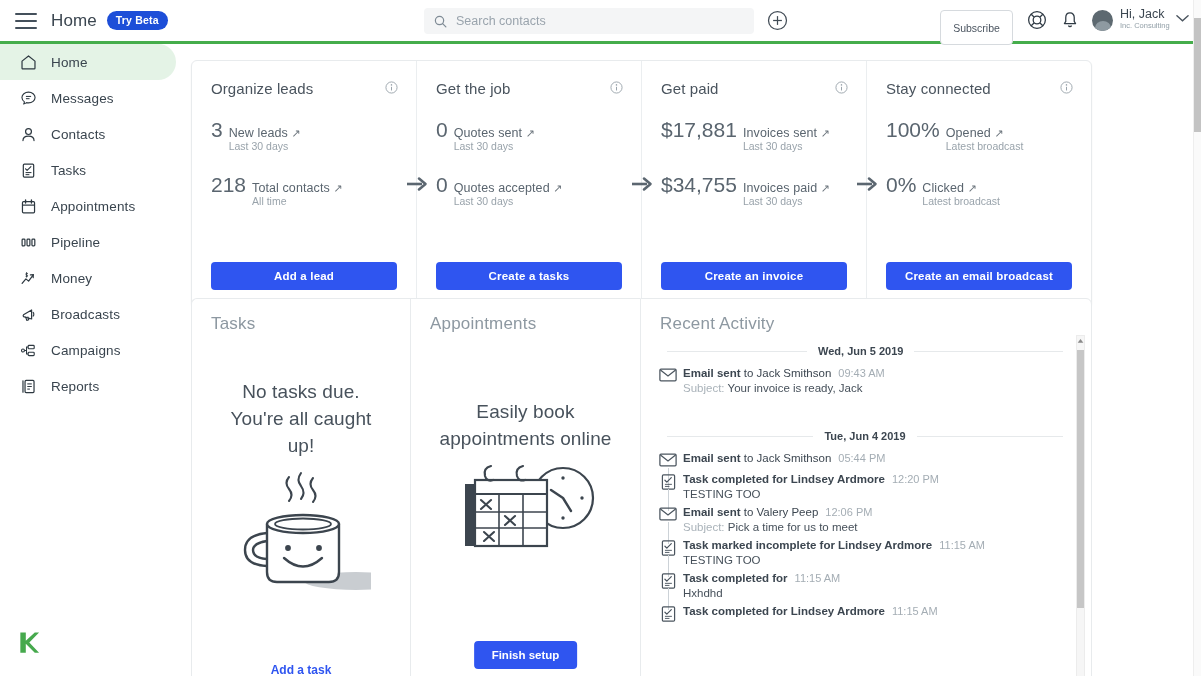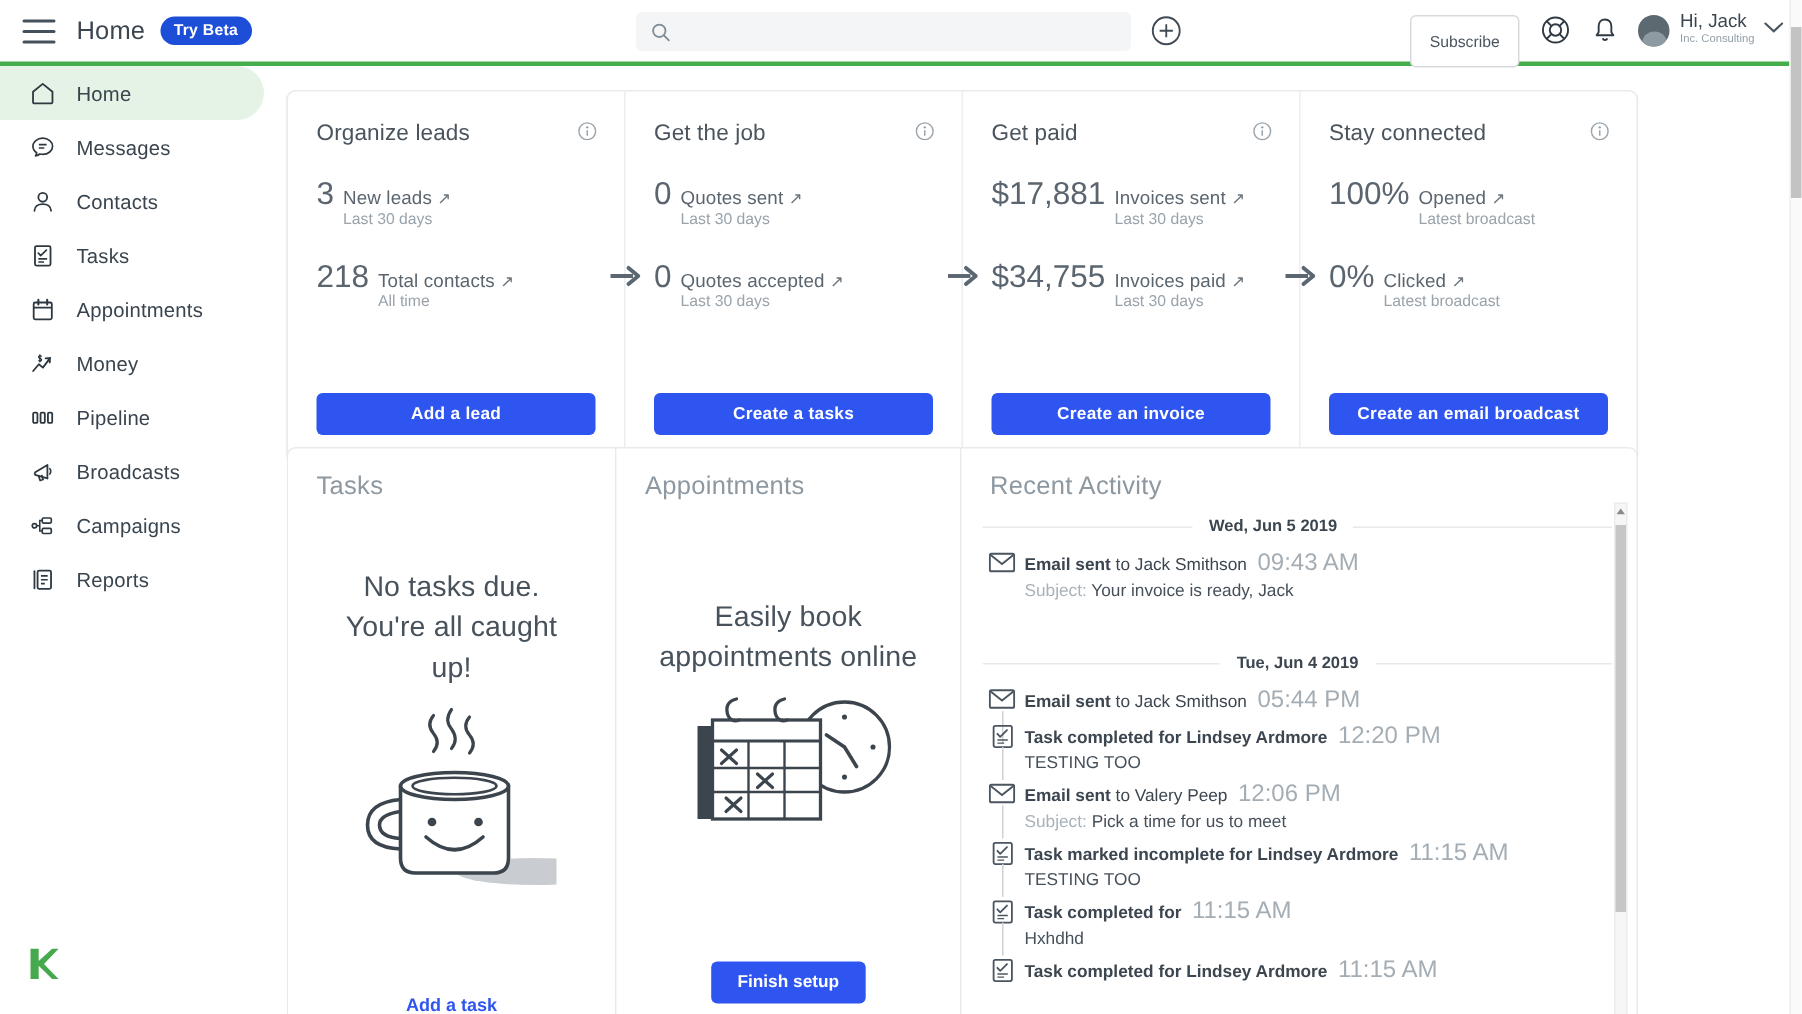--- a/index.html
+++ b/index.html
@@ -139,32 +139,32 @@
     background: #2f55f0; color: #fff; border: none; border-radius: 4px;
     font-size: 11.5px; font-weight: bold; padding: 8px 18px; cursor: pointer;
     font-family: "Liberation Sans", sans-serif;
   }
 
   
   #activity-feed {
     position: absolute; left: 14px; top: 40px; width: 420px; height: 345px;
     overflow: hidden;
   }
-  .day-sep { display: flex; align-items: center; margin: 6px 0 4px; }
+  .day-sep { display: flex; align-items: center; margin: 6px 12px 4px; }
   .day-sep .ln { flex: 1; height: 1px; background: #e6e9eb; }
   .day-sep .dt { font-size: 11px; font-weight: bold; color: #3c4650; padding: 0 11px; white-space: nowrap; }
   .day-sep.first .ln:first-child { max-width: 140px; }
   .act {
     display: flex; padding-top: 6px; position: relative;
   }
   .act-icon { width: 26px; flex: none; display: flex; justify-content: center; padding-top: 1px; }
   .act-body { padding-left: 2px; }
   .act-line1 { font-size: 11.5px; color: #3c4650; }
   .act-line1 b { font-weight: bold; }
-  .act-time { color: #a4adb4; font-size: 16px; margin-left: 7px; }
+  .act-time { color: #a4adb4; font-size: 11px; margin-left: 7px; }
   .act-line2 { font-size: 11.5px; color: #46505a; margin-top: 3px; }
   .act-line2 .sub-k { color: #a9b2b9; }
   .act-conn {
     position: absolute; left: 12.5px; top: 22px; width: 1px; height: 22px; background: #ccd2d7;
   }
   .gap { height: 30px; }
 
   
   #activity-scrollbar {
     position: absolute; right: 6px; top: 36px; width: 9px; height: 350px;
@@ -191,20 +191,21 @@
 </div>
 <div id="topbar-green-rule"></div>
 
 <div id="search-wrap">
   <span class="ico">
     <svg width="13" height="13" viewBox="0 0 16 16">
         <circle cx="6.8" cy="6.8" r="5.1" fill="none" stroke="#7f8b95" stroke-width="1.5"></circle>
         <line x1="10.6" y1="10.6" x2="14.6" y2="14.6" stroke="#7f8b95" stroke-width="1.5" stroke-linecap="round"></line>
       </svg>
   </span>
+  <input id="search-input" type="text" placeholder="Search contacts" style="">
 </div>
 
 <div id="plus-btn" class="ico">
   <svg width="21" height="21" viewBox="0 0 22 22">
       <circle cx="11" cy="11" r="9.4" fill="none" stroke="#414b55" stroke-width="1.3"></circle>
       <line x1="11" y1="6.4" x2="11" y2="15.6" stroke="#414b55" stroke-width="1.3"></line>
       <line x1="6.4" y1="11" x2="15.6" y2="11" stroke="#414b55" stroke-width="1.3"></line>
     </svg>
 </div>
 
@@ -292,38 +293,38 @@
           <line x1="7.6" y1="3.4" x2="7.6" y2="7" stroke="#2d3840" stroke-width="1.6" stroke-linecap="round"></line>
           <line x1="14.4" y1="3.4" x2="14.4" y2="7" stroke="#2d3840" stroke-width="1.6" stroke-linecap="round"></line>
         </svg>
     </span>
     <span class="nav-label">Appointments</span>
   </div>
 
   <div class="nav-item">
     <span class="nav-icon">
       <svg width="19" height="19" viewBox="0 0 22 22">
+          <rect x="3.6" y="7" width="3.3" height="8" rx="1" fill="none" stroke="#2d3840" stroke-width="1.4"></rect>
+          <rect x="9.3" y="7" width="3.3" height="8" rx="1" fill="none" stroke="#2d3840" stroke-width="1.4"></rect>
+          <rect x="15" y="7" width="3.3" height="8" rx="1" fill="none" stroke="#2d3840" stroke-width="1.4"></rect>
+        </svg>
+    </span>
+    <span class="nav-label">Pipeline</span>
+  </div>
+
+  <div class="nav-item">
+    <span class="nav-icon">
+      <svg width="19" height="19" viewBox="0 0 22 22">
           <path d="M3.6 16.6L8 11.4l3.1 2.6 4.8-6.4" fill="none" stroke="#2d3840" stroke-width="1.4" stroke-linecap="round" stroke-linejoin="round"></path>
           <polyline points="13.2,6.8 16.6,6.6 16.4,10" fill="none" stroke="#2d3840" stroke-width="1.4" stroke-linecap="round"></polyline>
           <path d="M9.8 5.2c-.9-.5-2-.2-2 .7 0 1.1 2.2.9 2.2 2 0 .9-1.1 1.2-2 .7" fill="none" stroke="#2d3840" stroke-width="1.1" stroke-linecap="round"></path>
           <line x1="8.8" y1="4.2" x2="8.8" y2="9.4" stroke="#2d3840" stroke-width="1.1" stroke-linecap="round"></line>
         </svg>
     </span>
     <span class="nav-label">Money</span>
-  </div>
-
-  <div class="nav-item">
-    <span class="nav-icon">
-      <svg width="19" height="19" viewBox="0 0 22 22">
-          <rect x="3.6" y="7" width="3.3" height="8" rx="1" fill="none" stroke="#2d3840" stroke-width="1.4"></rect>
-          <rect x="9.3" y="7" width="3.3" height="8" rx="1" fill="none" stroke="#2d3840" stroke-width="1.4"></rect>
-          <rect x="15" y="7" width="3.3" height="8" rx="1" fill="none" stroke="#2d3840" stroke-width="1.4"></rect>
-        </svg>
-    </span>
-    <span class="nav-label">Pipeline</span>
   </div>
 
   <div class="nav-item">
     <span class="nav-icon">
       <svg width="19" height="19" viewBox="0 0 22 22">
           <path d="M5.2 11.4l9.4-5.6v10.4L5.2 13.4a1.6 1.6 0 010-2z" fill="none" stroke="#2d3840" stroke-width="1.4" stroke-linejoin="round"></path>
           <path d="M7.6 13.6l1.4 4.2 2.3-.8-1.2-3.6" fill="none" stroke="#2d3840" stroke-width="1.3" stroke-linejoin="round"></path>
           <path d="M16.4 8.6c1 .6 1 3.4 0 4.2" fill="none" stroke="#2d3840" stroke-width="1.3" stroke-linecap="round"></path>
         </svg>
     </span>

